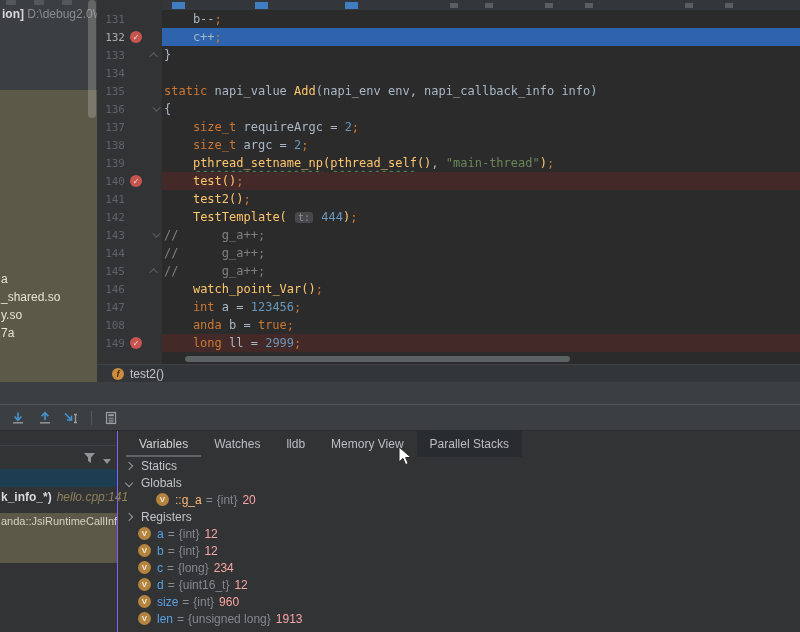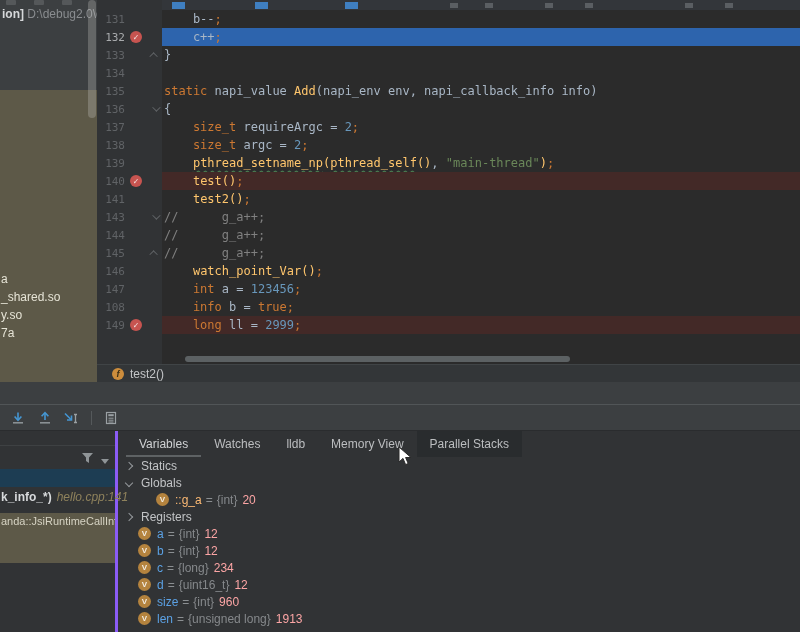--- a/index.html
+++ b/index.html
@@ -52,21 +52,21 @@
             line-height:12px; text-align:center; font-style:italic; font-weight:bold; flex:none; }
   .hint-label { font-size:12px; color:#c3c5c7; }
   
   .mid { position:absolute; left:0; top:382px; width:800px; height:48px; background:#3c3f41; }
   .toolbar { position:absolute; left:0; top:22px; right:0; height:26px; border-top:1px solid #515557;
              display:flex; align-items:center; gap:11px; padding-left:10px; }
   .tb-icon { width:16px; height:16px; display:flex; align-items:center; justify-content:center; }
   .tb-sep { width:1px; height:14px; background:#55595b; }
   
   .bottom { position:absolute; left:0; top:430px; width:800px; height:202px; background:#313335; border-top:1px solid #2a2c2e; }
-  .frames { position:absolute; left:0; top:0; width:118px; height:202px; border-right:3px solid #8b5cf6; }
+  .frames { position:absolute; left:0; top:0; width:118px; height:202px; border-right:1px solid #8b5cf6; }
   .fheader { position:absolute; top:14px; left:0; right:0; height:26px; border-top:1px solid #3e4143;
              display:flex; justify-content:flex-end; align-items:center; gap:7px; padding-right:6px; }
   .fsel { position:absolute; top:38px; left:0; right:0; height:18px; background:#1d3d53; }
   .frow { position:absolute; top:59px; left:1px; white-space:nowrap; font-size:12px; color:#d2d4d6; }
   .frow b { font-weight:bold; color:#d8dadc; }
   .frow i { font-style:italic; color:#8f825c; margin-left:5px; }
   .ftip { position:absolute; top:82px; left:0; right:0; height:50px; background:#5d5948;
           font-size:11px; color:#d6d3c3; padding:2px 0 0 1px; white-space:nowrap; overflow:hidden; }
   .vars { position:absolute; left:119px; top:0; right:0; height:202px; }
   .tabs { height:26px; display:flex; align-items:stretch; padding-left:7px; }
@@ -198,20 +198,26 @@
           <span class="fslot"></span>
           <span class="ctext hl-bp"><span class="tok-pl">    </span><span class="tok-fn">test()</span><span class="tok-semi">;</span></span>
         </div>
         <div class="crow">
           <span class="lnum">141</span>
           <span class="gslot"></span>
           <span class="fslot"></span>
           <span class="ctext"><span class="tok-pl">    </span><span class="tok-fn">test2()</span><span class="tok-semi">;</span></span>
         </div>
         <div class="crow">
+          <span class="lnum">142</span>
+          <span class="gslot"></span>
+          <span class="fslot"></span>
+          <span class="ctext"><span class="tok-pl">    </span><span class="tok-fn">TestTemplate( </span><span class="tok-hint">t:</span><span class="tok-num"> 444</span><span class="tok-fn">)</span><span class="tok-semi">;</span></span>
+        </div>
+        <div class="crow">
           <span class="lnum">143</span>
           <span class="gslot"></span>
           <span class="fslot">
             <span class="fold-chev down"></span>
           </span>
           <span class="ctext"><span class="tok-cmt">//      g_a++;</span></span>
         </div>
         <div class="crow">
           <span class="lnum">144</span>
           <span class="gslot"></span>
@@ -235,21 +241,21 @@
         <div class="crow">
           <span class="lnum">147</span>
           <span class="gslot"></span>
           <span class="fslot"></span>
           <span class="ctext"><span class="tok-kw">    int</span><span class="tok-pl"> a = </span><span class="tok-num">123456</span><span class="tok-semi">;</span></span>
         </div>
         <div class="crow">
           <span class="lnum">108</span>
           <span class="gslot"></span>
           <span class="fslot"></span>
-          <span class="ctext"><span class="tok-kw">    info</span><span class="tok-pl"> b = </span><span class="tok-kw">true</span><span class="tok-semi">;</span></span>
+          <span class="ctext"><span class="tok-kw">    anda</span><span class="tok-pl"> b = </span><span class="tok-kw">true</span><span class="tok-semi">;</span></span>
         </div>
         <div class="crow">
           <span class="lnum">149</span>
           <span class="gslot">
             <span class="bpi">✓</span>
           </span>
           <span class="fslot"></span>
           <span class="ctext hl-bp"><span class="tok-kw">    long</span><span class="tok-pl"> ll = </span><span class="tok-num">2999</span><span class="tok-semi">;</span></span>
         </div>
       </div>

